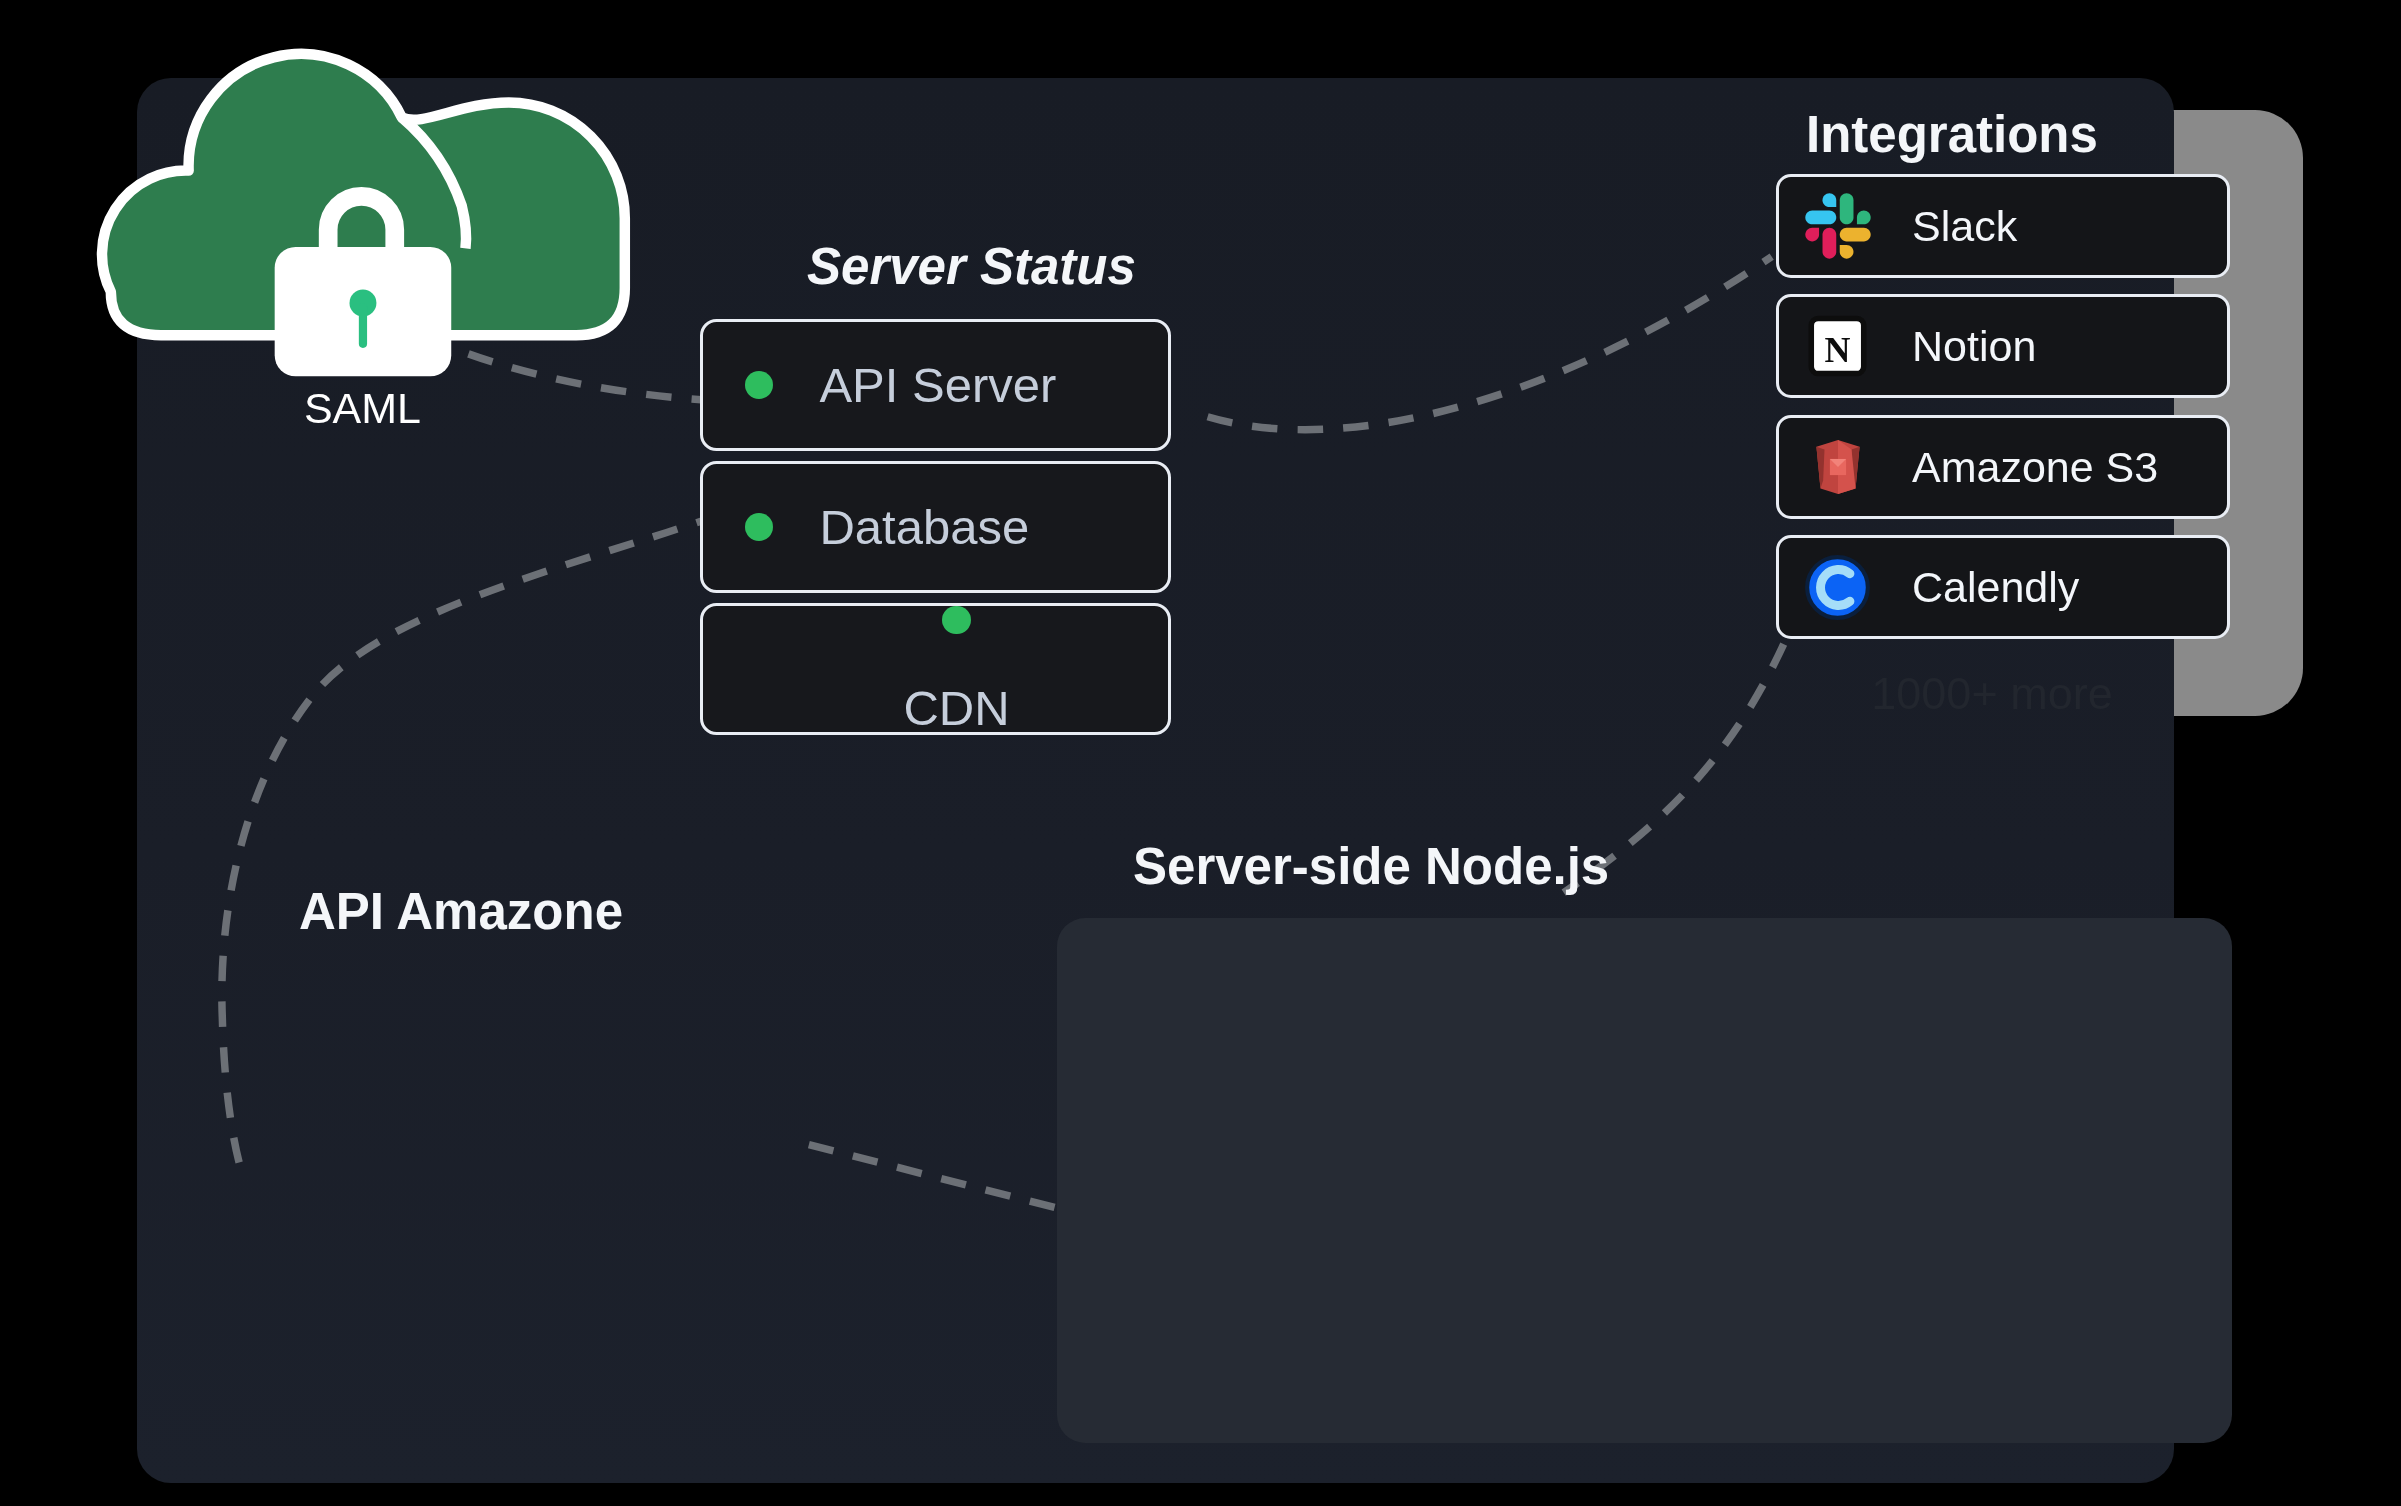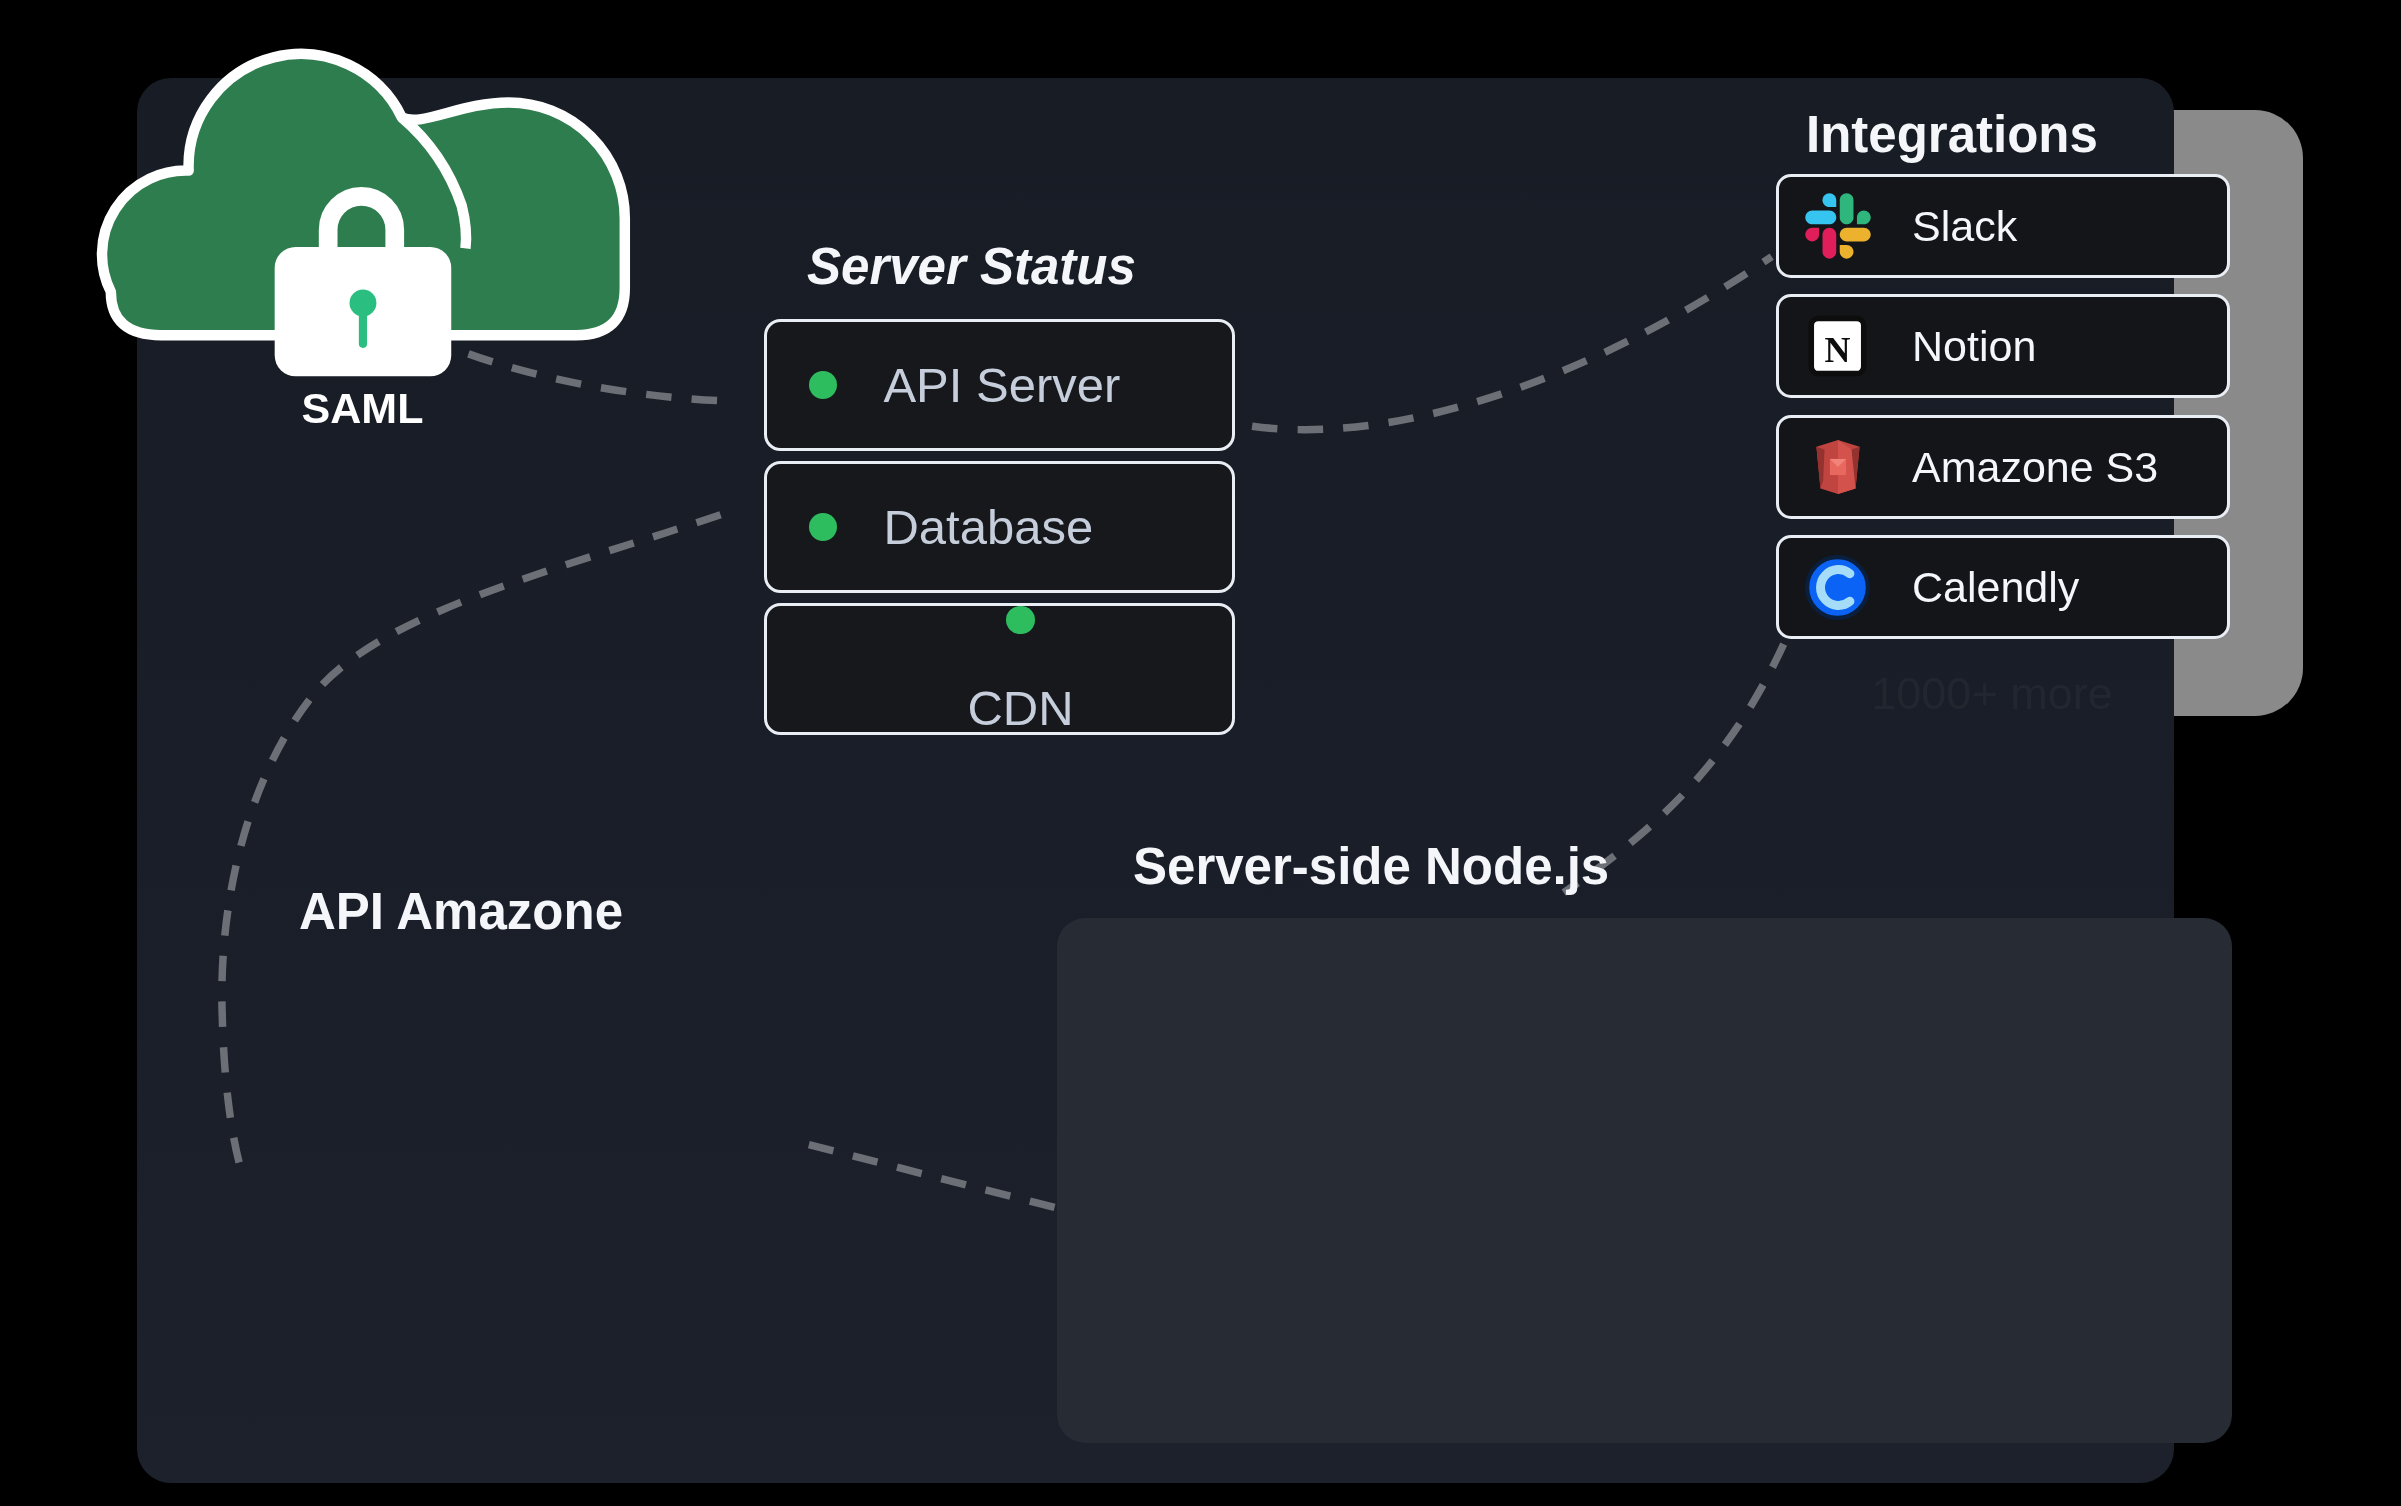--- a/index.html
+++ b/index.html
@@ -6,22 +6,22 @@
   body{width:2401px;height:1506px;overflow:hidden;font-family:"Liberation Sans",sans-serif;position:relative;}
   #canvas{position:absolute;inset:0;}
   #shadow-card{position:absolute;left:1901px;top:110px;width:402px;height:606px;border-radius:48px;background:#8a8a8a;}
   #panel{position:absolute;left:137px;top:78px;width:2037px;height:1405px;border-radius:34px;background:linear-gradient(180deg,#181c25 0%,#1a1e28 55%,#1c212c 100%);}
   svg.layer{position:absolute;left:0;top:0;width:2401px;height:1506px;}
   .heading{position:absolute;font-weight:bold;font-size:51px;color:#f4f6f9;line-height:1em;white-space:nowrap;}
   #h-server{left:807px;top:241px;font-style:italic;}
   #h-integrations{left:1806px;top:109px;}
   #h-api{left:299px;top:886px;}
   #h-code{left:1133px;top:841px;}
-  #saml{position:absolute;left:271px;top:387px;width:183px;text-align:center;font-weight:bold;font-size:43px;color:#ffffff;line-height:1em;}
-  .sbox{position:absolute;left:764px;width:471px;height:132px;border:3px solid #e9edf4;border-radius:16.5px;background:#17181c;box-sizing:border-box;display:flex;align-items:center;padding-left:42px;gap:46px;}
+  #saml{position:absolute;left:271px;top:387px;width:183px;text-align:center;font-weight:normal;font-size:43px;color:#ffffff;line-height:1em;}
+  .sbox{position:absolute;left:700px;width:471px;height:132px;border:3px solid #e9edf4;border-radius:16.5px;background:#17181c;box-sizing:border-box;display:flex;align-items:center;padding-left:42px;gap:46px;}
   .sdot{width:28.4px;height:28.4px;border-radius:50%;flex:0 0 auto;}
   .slabel{font-size:49px;color:#c6cedb;line-height:normal;}
   .ibox{position:absolute;left:1776px;width:454px;height:104px;border:3px solid #e9edf4;border-radius:15px;background:#141518;box-sizing:border-box;display:flex;align-items:center;padding-left:24px;gap:40px;}
   .iicon{width:69px;height:69px;display:flex;align-items:center;justify-content:center;flex:0 0 auto;}
   .ilabel{font-size:43px;color:#f3f6fa;line-height:normal;}
   #more-label{position:absolute;left:1835px;top:671px;width:314px;text-align:center;font-size:45px;color:#22262e;line-height:1em;}
   #api-card{position:absolute;left:256px;top:948px;width:552px;height:292px;border:3px solid #2fc389;border-radius:25.4px;background:#16181d;box-sizing:border-box;}
   .arow{position:absolute;left:43px;right:22.5px;height:40px;}
   .alabel{font-size:38px;color:#b9c0ca;line-height:1em;display:inline-block;}
   .avalue{position:absolute;left:307px;top:0;font-size:38px;font-weight:bold;color:#2dbe84;line-height:1em;}

